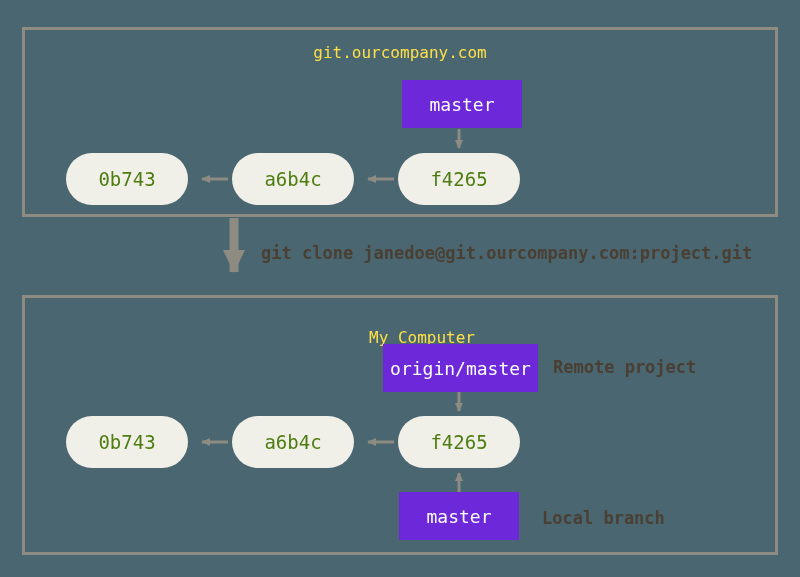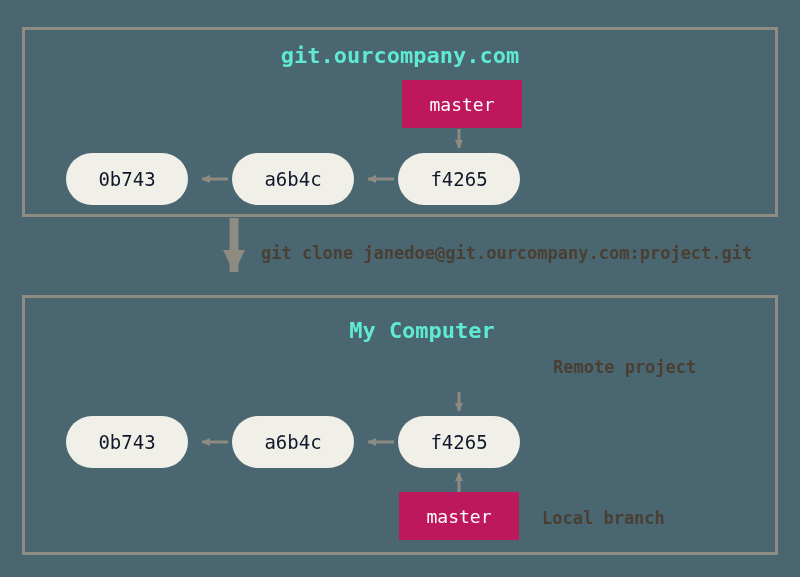--- a/index.html
+++ b/index.html
@@ -40,48 +40,48 @@
     top: 295px;
     width: 756px;
     height: 260px;
   }
 
   .panel-title {
     position: absolute;
     left: 0;
     right: 0;
     text-align: center;
-    color: #5eead4;
-    font-size: 22px;
-    font-weight: bold;
+    color: #fde047;
+    font-size: 16px;
+    font-weight: normal;
     letter-spacing: 0px;
     white-space: nowrap;
   }
   #panel-remote .panel-title { top: 13px; }
-  #panel-local  .panel-title { top: 20px; margin-left: 44px; }
+  #panel-local  .panel-title { top: 30px; margin-left: 44px; }
 
   
   .commit {
     position: absolute;
     width: 122px;
     height: 52px;
     background: #f0efe8;
     border-radius: 26px;
     display: flex;
     align-items: center;
     justify-content: center;
-    color: #0f172a;
+    color: #4d7c0f;
     font-size: 19px;
     box-sizing: border-box;
   }
 
   
   .branch {
     position: absolute;
-    background: #be185d;
+    background: #6d28d9;
     display: flex;
     align-items: center;
     justify-content: center;
     color: #ffffff;
     font-size: 18px;
     box-sizing: border-box;
   }
 
   
   .caption {
@@ -168,20 +168,23 @@
   <div class="commit" style="left:398px; top:153px;">
     <span>f4265</span>
   </div>
 
   <div class="caption" style="left:261px; top:243px;">git clone janedoe@git.ourcompany.com:project.git</div>
 
   <div class="panel" id="panel-local">
     <div class="panel-title">My Computer</div>
   </div>
 
+  <div class="branch" style="left:383px; top:344px; width:155px; height:48px;">
+    <span>origin/master</span>
+  </div>
   <div class="caption" style="left:553px; top:357px;">Remote project</div>
 
   <div class="commit" style="left:66px; top:416px;">
     <span>0b743</span>
   </div>
   <div class="commit" style="left:232px; top:416px;">
     <span>a6b4c</span>
   </div>
   <div class="commit" style="left:398px; top:416px;">
     <span>f4265</span>

